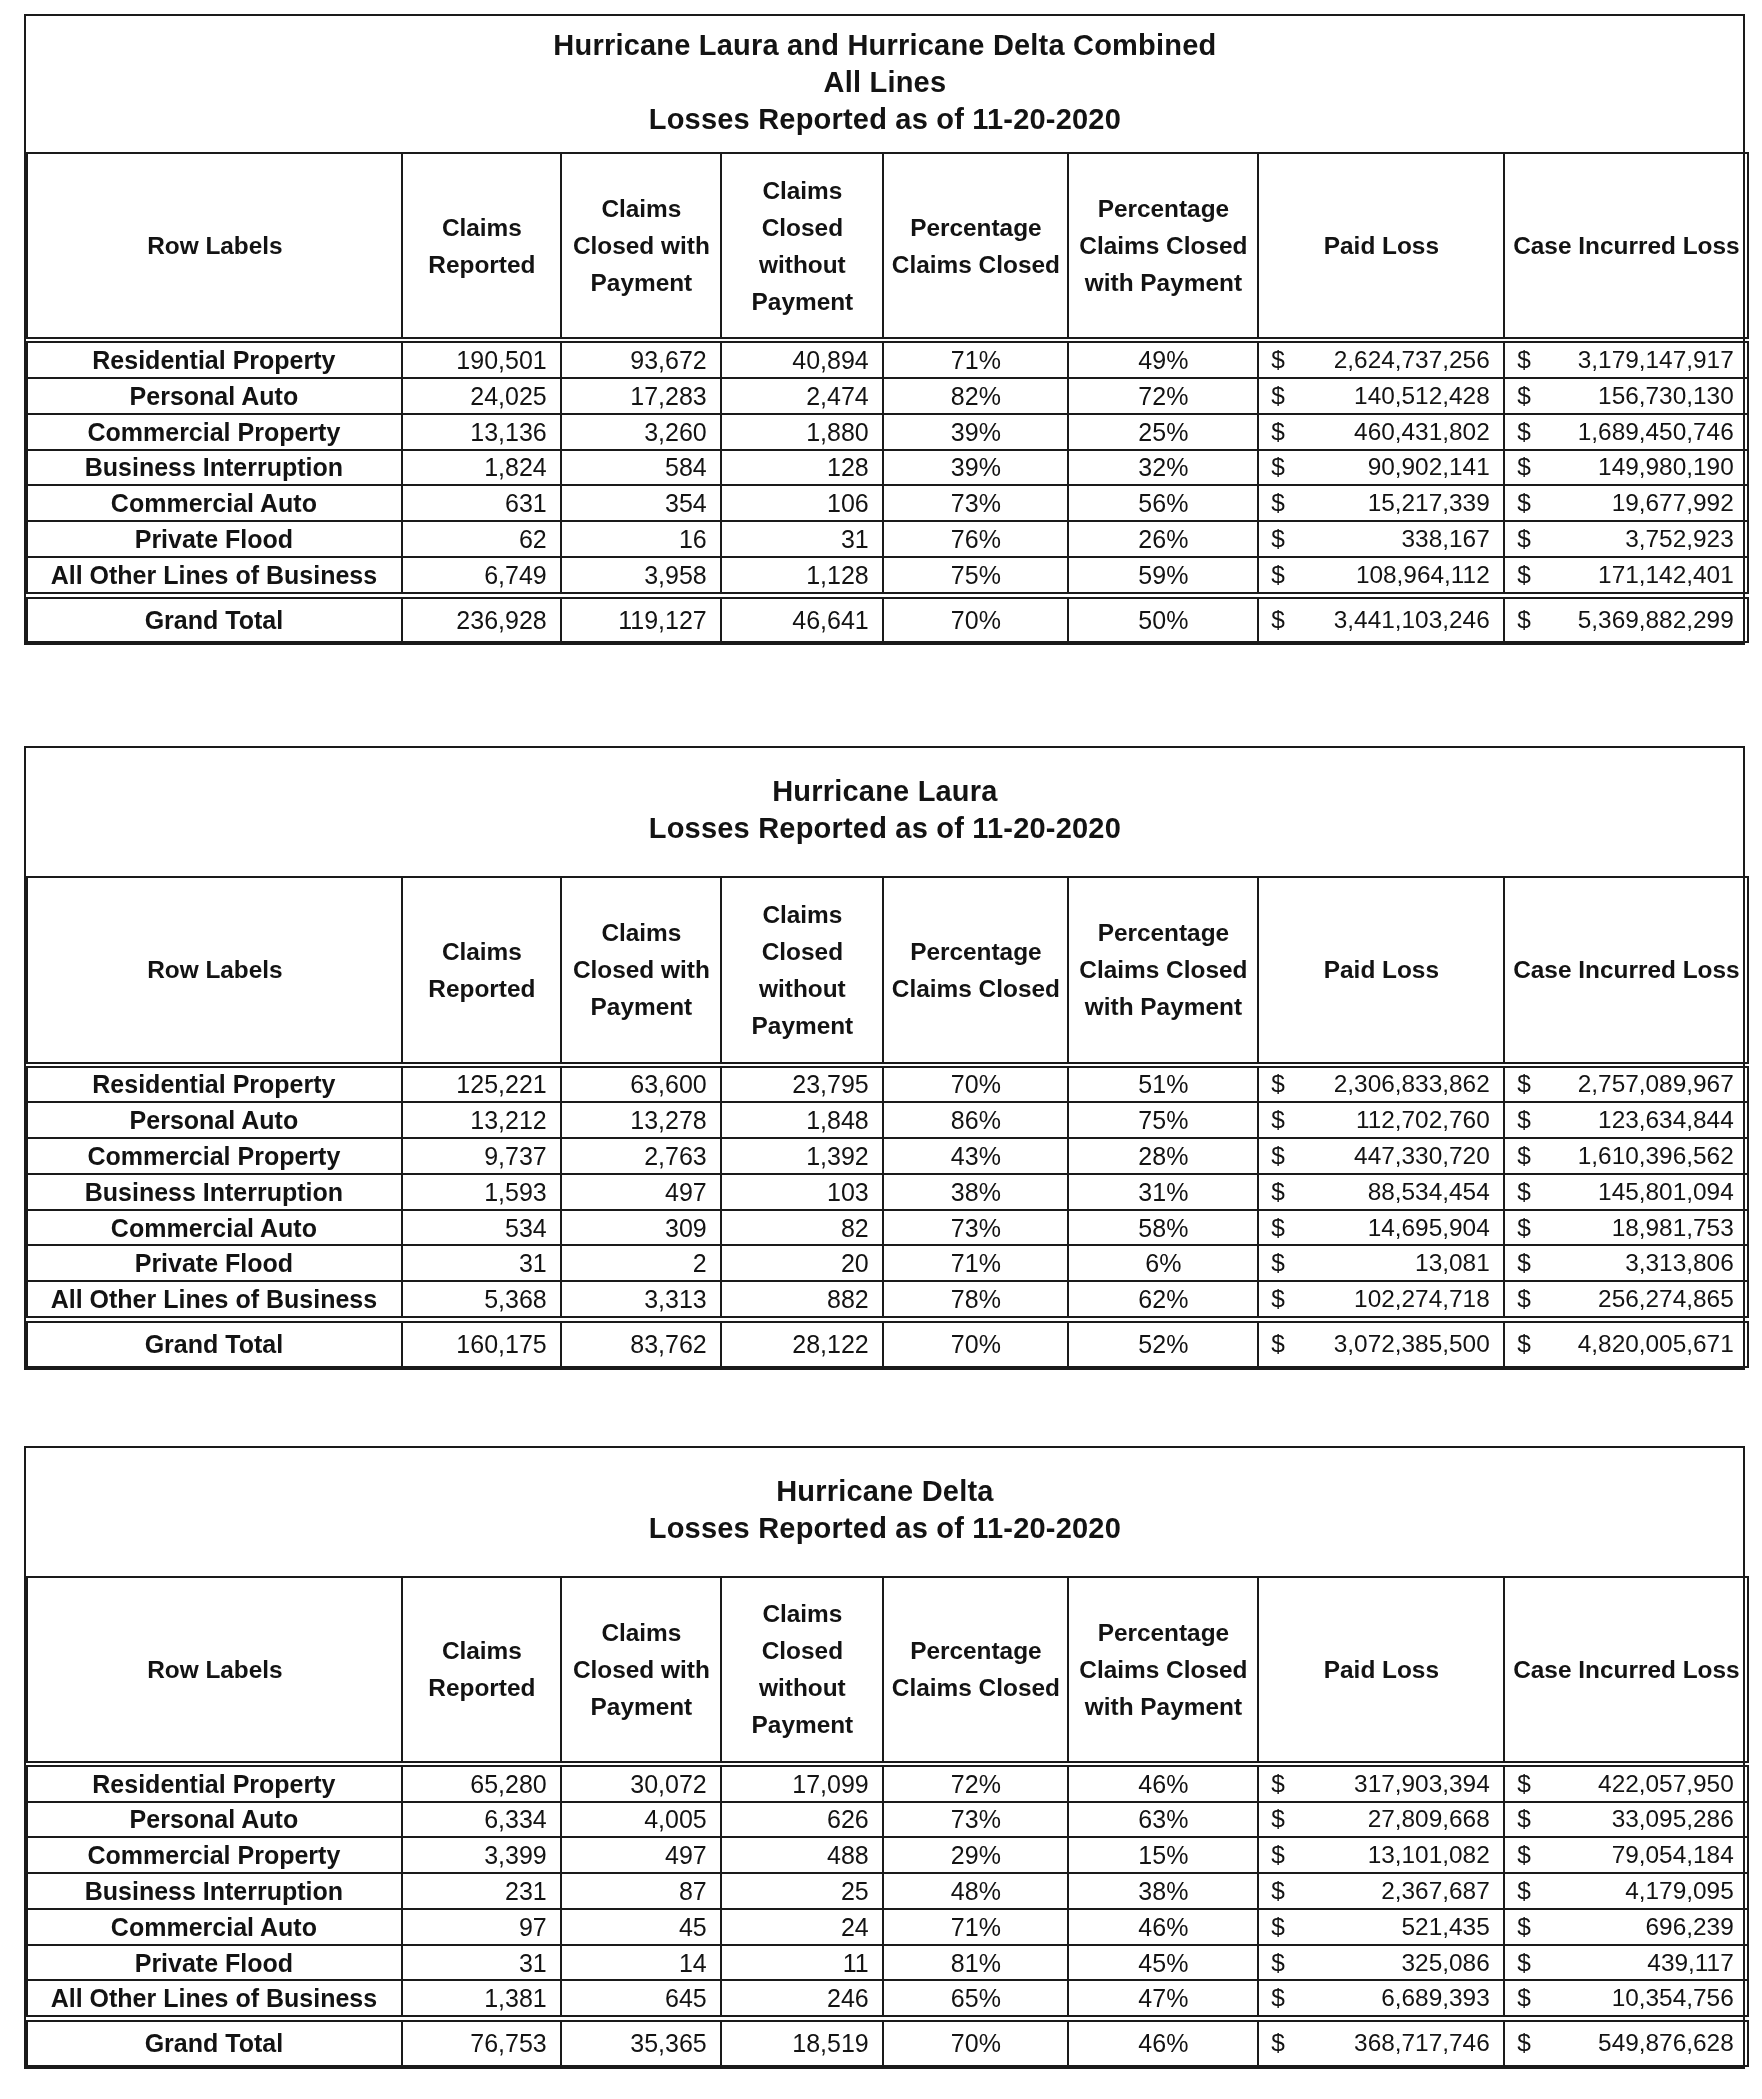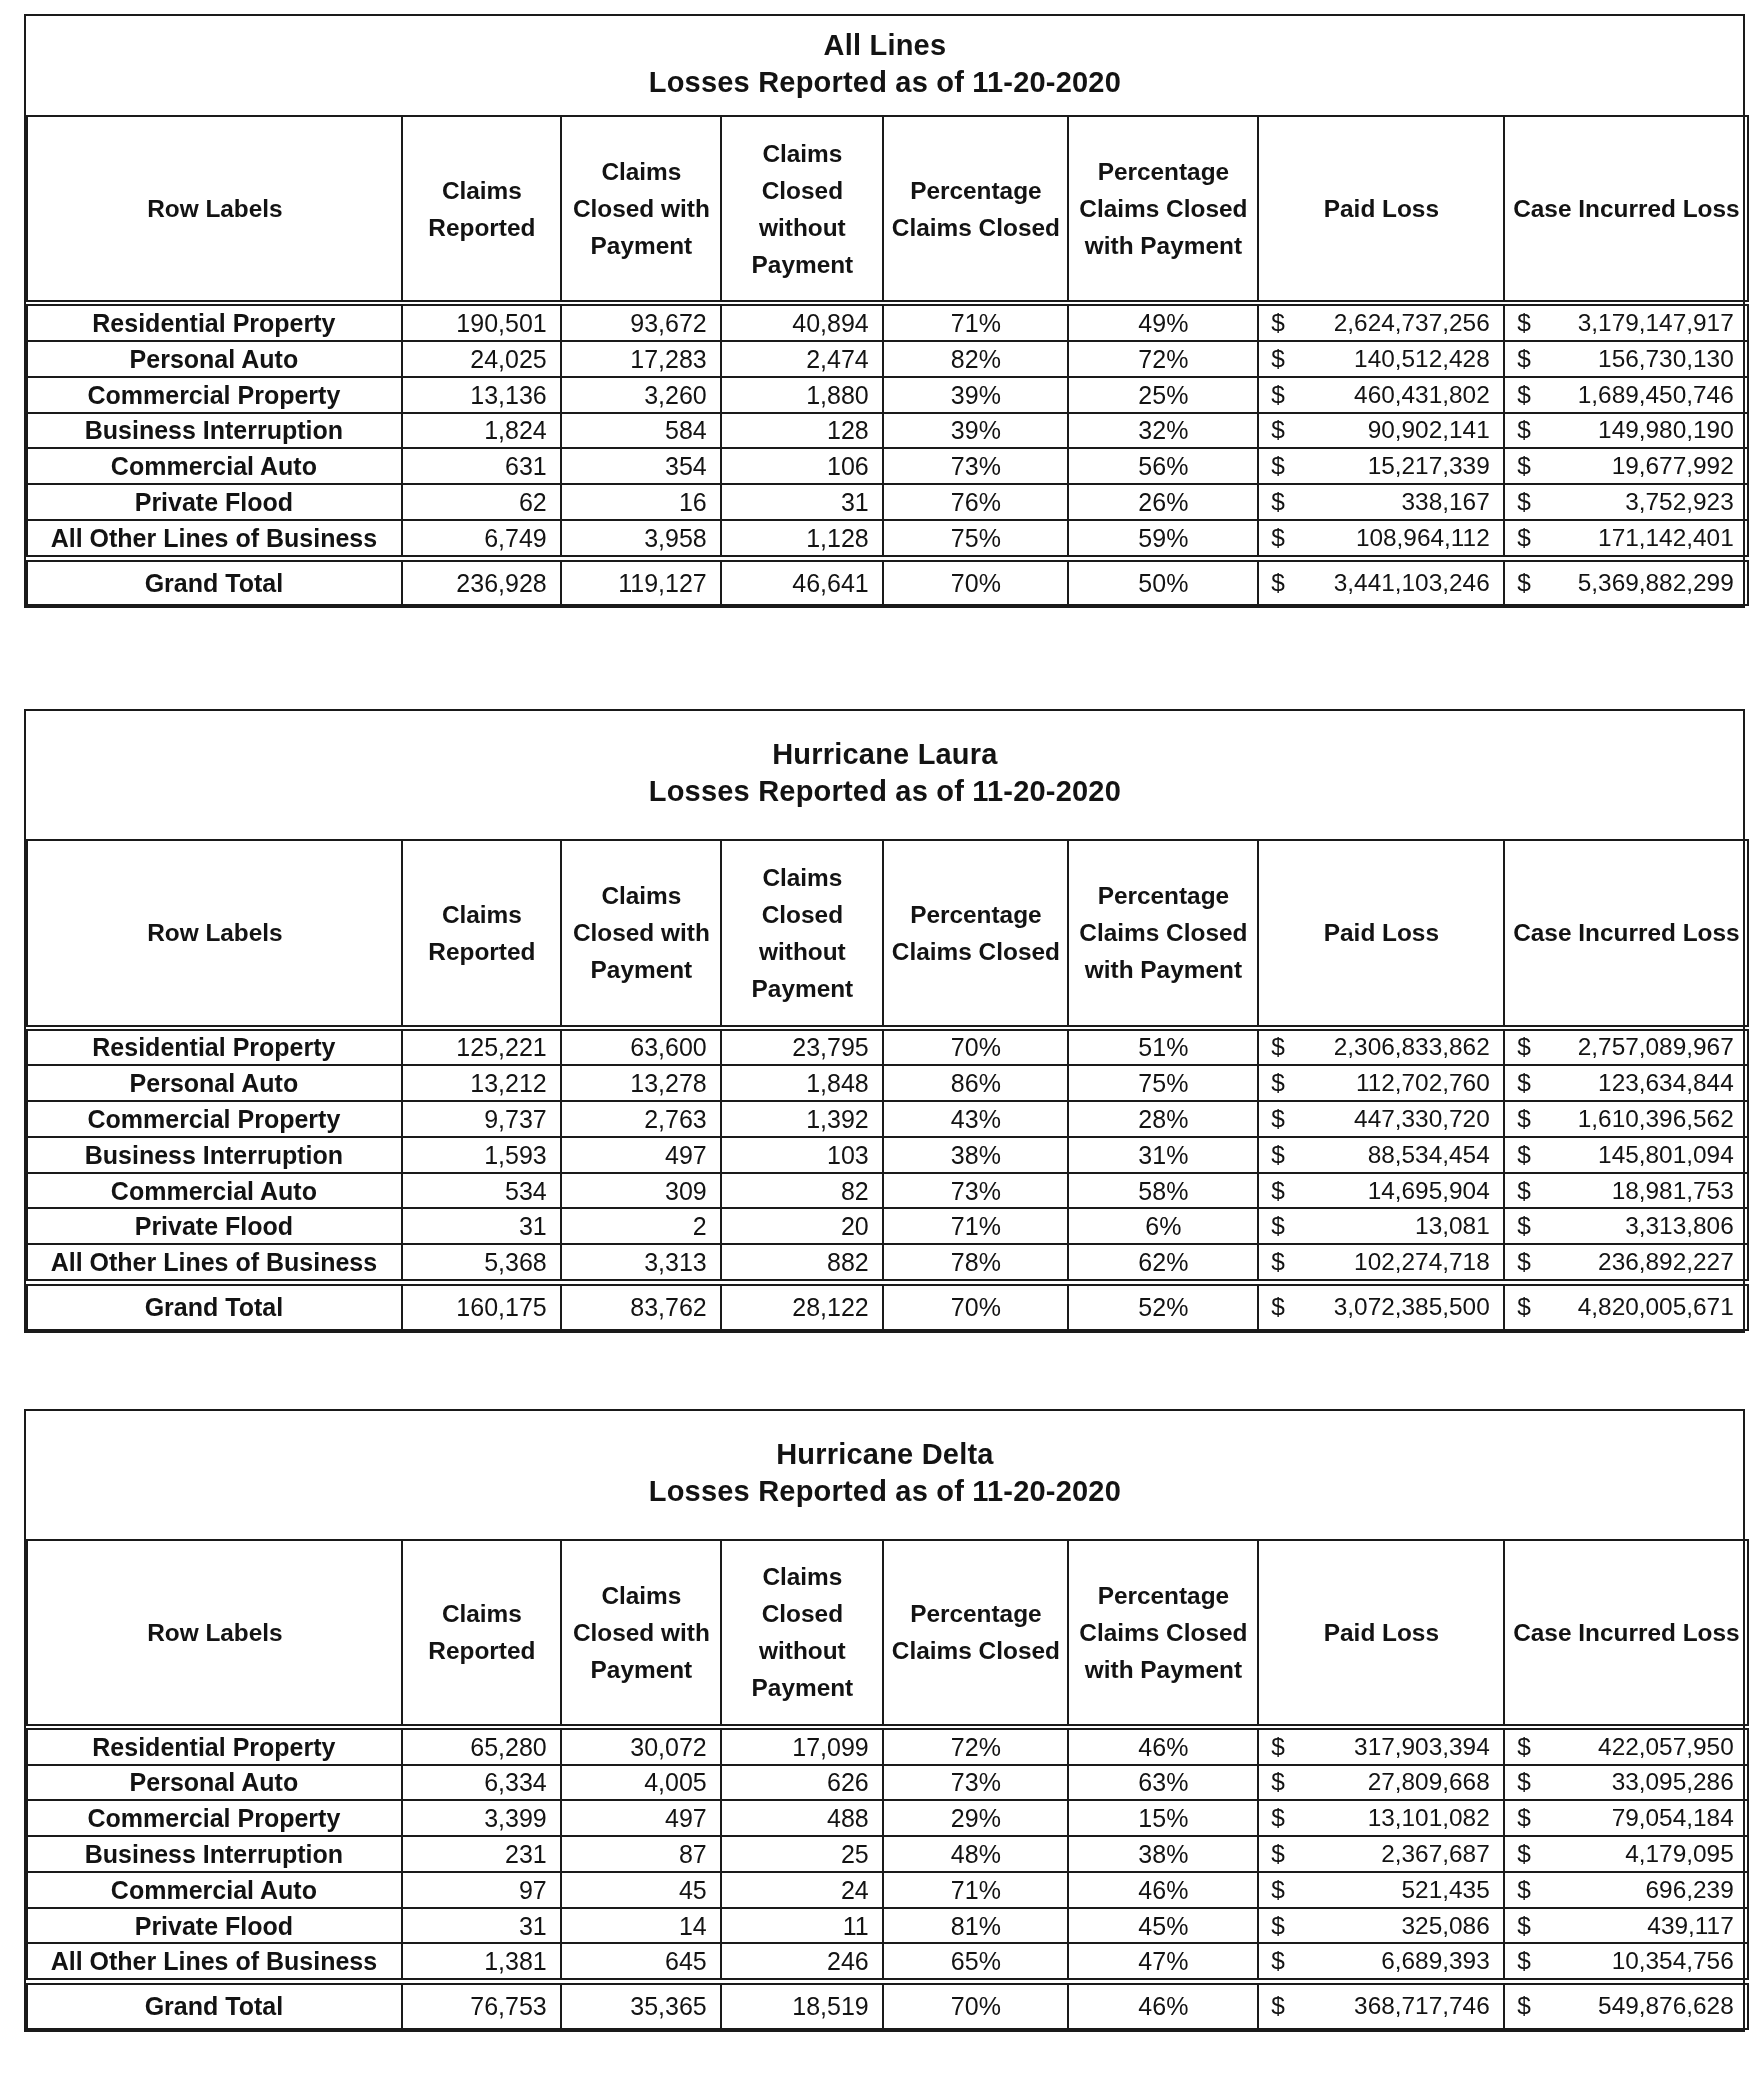--- a/index.html
+++ b/index.html
@@ -73,20 +73,21 @@
     padding-bottom: 7.8px;
   }
 </style>
 </head>
 <body>
 
 <div class="page">
 
   <section class="report gap-lg">
     <div class="title-block">
+      <div class="title-line">Hurricane Laura and Hurricane Delta Combined</div>
       <div class="title-line">All Lines</div>
       <div class="title-line">Losses Reported as of 11-20-2020</div>
     </div>
     <table class="claims">
       <colgroup>
         <col style="width:375px">
           <col style="width:159px">
           <col style="width:160px">
           <col style="width:162px">
         <col style="width:185px">
@@ -429,21 +430,21 @@
             <td class="c-pct">62%</td>
             <td class="c-cur">
               <span class="curwrap">
                 <span class="dollar">$</span>
                 <span class="amount">102,274,718</span>
               </span>
             </td>
             <td class="c-cur">
               <span class="curwrap">
                 <span class="dollar">$</span>
-                <span class="amount">236,892,227</span>
+                <span class="amount">256,274,865</span>
               </span>
             </td>
           </tr>
           <tr class="grand-total-row">
             <td class="c-label">Grand Total</td>
             <td class="c-num">160,175</td>
             <td class="c-num">83,762</td>
             <td class="c-num">28,122</td>
             <td class="c-pct">70%</td>
             <td class="c-pct">52%</td>

